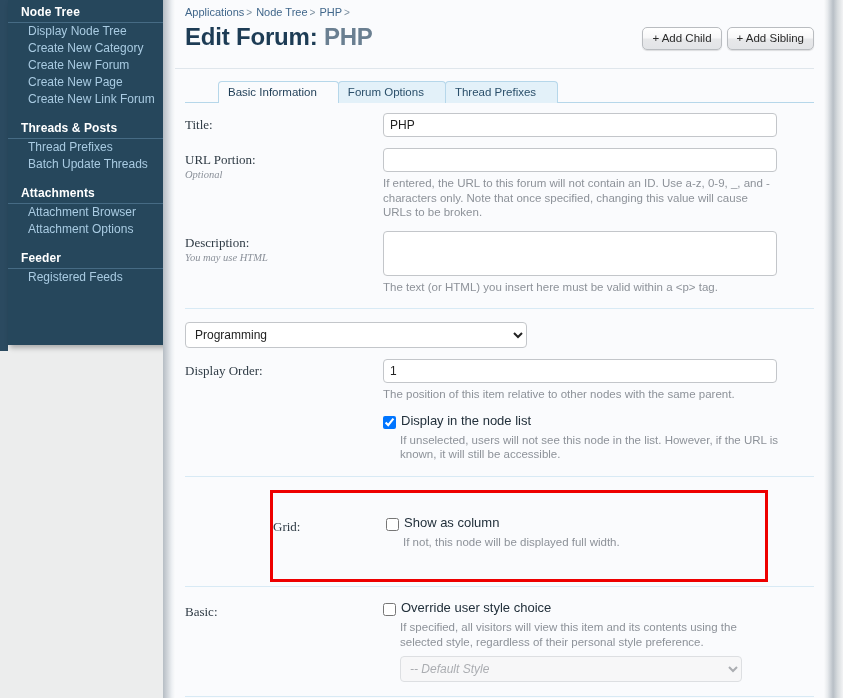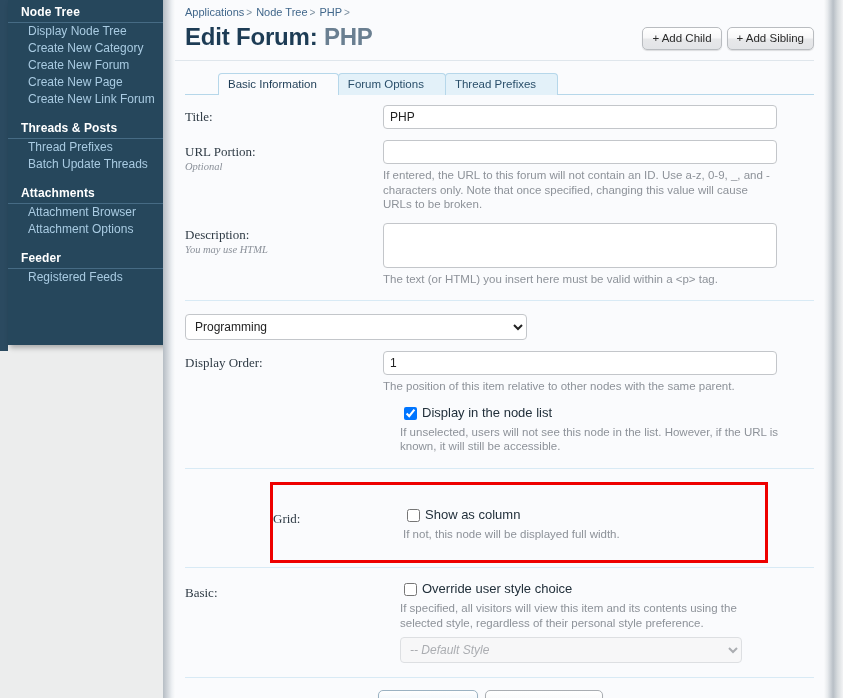--- a/index.html
+++ b/index.html
@@ -85,21 +85,21 @@
   }
   #breadcrumb a {
     color: #41678b;
     text-decoration: none;
     cursor: pointer;
   }
   #breadcrumb .sep { color: #7c8f9f; margin: 0 4px 0 2px; font-size: 10px; }
 
   #titlebar {
     position: relative;
-    padding: 4px 0 8px 10px;
+    padding: 4px 0 16px 10px;
     border-bottom: 1px solid #dfe6ec;
     margin-right: 10px;
   }
   #page-title {
     font-size: 24px;
     font-weight: bold;
     color: #1d3c55;
     line-height: 30px;
     letter-spacing: -0.2px;
   }
@@ -232,45 +232,44 @@
   }
   select.sel.disabled {
     color: #8a8d92;
     font-style: italic;
     background: #f6f6f7;
     border-color: #d2d4d7;
   }
 
   .checkline {
     display: flex;
-    align-items: center;
+    align-items: flex-end;
     font-size: 13px;
     color: #22303b;
-    margin-left: 21px;
   }
   .checkline input[type=checkbox] {
     margin: 1px 5px 0 0;
     width: 13px; height: 13px;
   }
   .checkline label { cursor: pointer; line-height: 16px; }
 
   .divider {
     border: none;
     border-top: 1px solid #d8eaf5;
     margin: 14px 0 13px 0;
   }
 
   
   #grid-section {
     position: relative;
     border: 3px solid #ee0000;
     margin: 0 0 0 85px;
     width: 498px;
     box-sizing: border-box;
-    padding: 22px 0 19px 0;
+    padding: 22px 0 30px 0;
   }
   #grid-section .lbl { width: 113px; flex: 0 0 113px; }
 
   
   #footer {
     text-align: center;
     padding-top: 12px;
     padding-right: 18px;
   }
   .btn {

